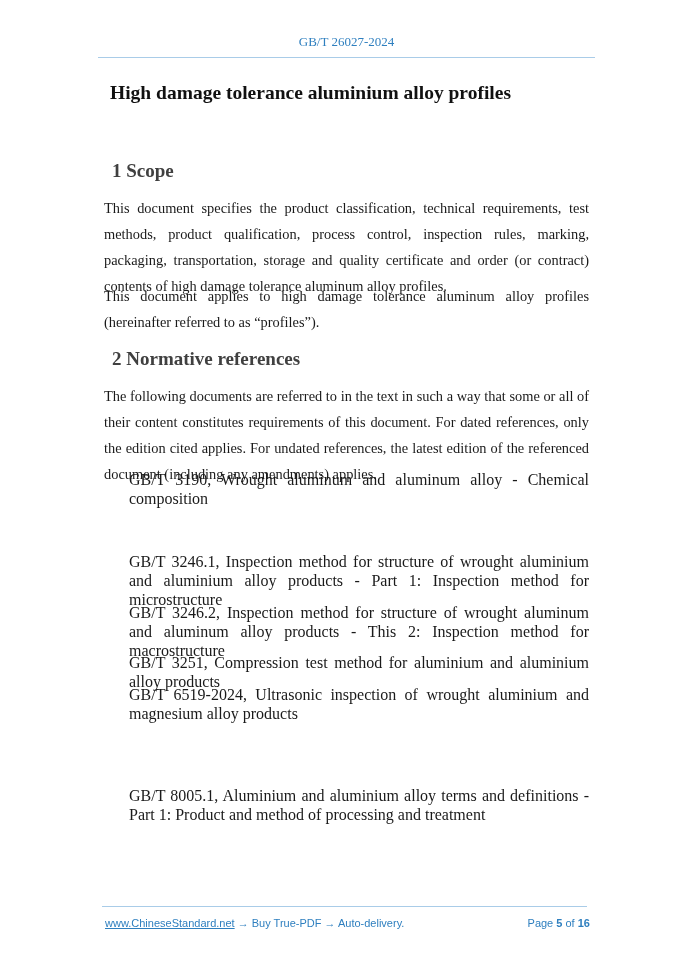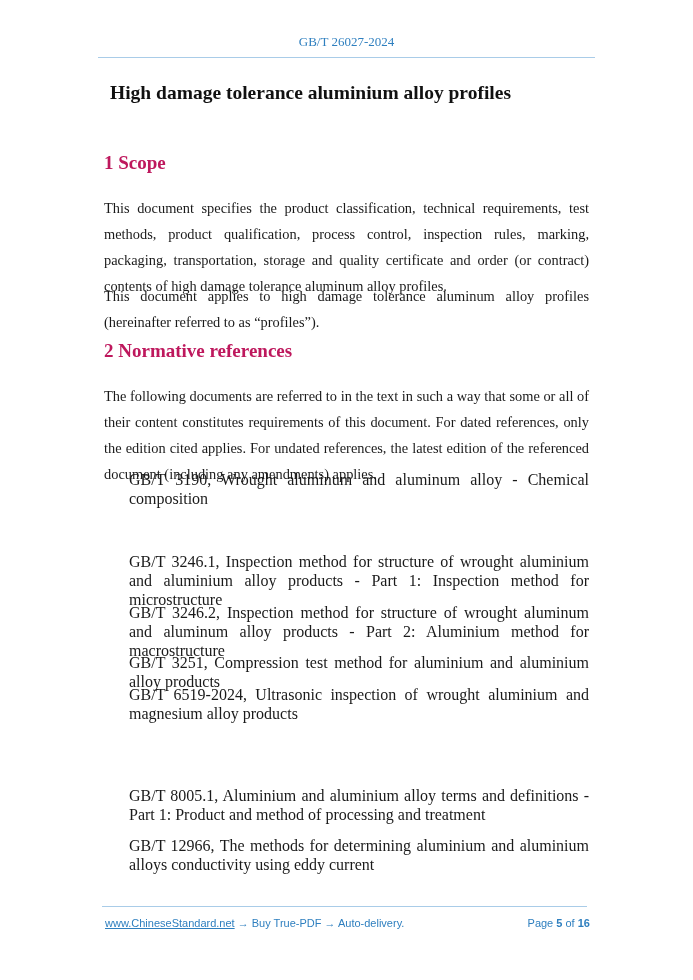--- a/index.html
+++ b/index.html
@@ -1,21 +1,21 @@
 <!DOCTYPE html>
 <html><head>
 <meta charset="utf-8">
 <style>
   html, body { margin: 0; padding: 0; background: #ffffff; }
   body { width: 693px; height: 980px; position: relative; overflow: hidden; font-family: "Liberation Serif", "DejaVu Serif", serif; color: #1a1a1a; }
   .page { position: absolute; left: 0; top: 0; width: 693px; height: 980px; background: #ffffff; padding-left: 16px; }
   .running-header { position: absolute; top: 34px; left: 0; width: 693px; text-align: center; font-size: 13px; color: #2e7fbf; }
   .header-rule { position: absolute; top: 57px; left: 98px; width: 497px; height: 0; border-top: 1px solid #a9cce8; }
   .doc-title { position: absolute; top: 82px; left: 0; width: 621px; text-align: center; font-weight: bold; font-size: 19.5px; color: #111; }
-  h2.section { position: absolute; left: 104px; margin: 0; font-size: 19px; font-weight: bold; color: #be185d; text-align: center; }
+  h2.section { position: absolute; left: 104px; margin: 8px; font-size: 19px; font-weight: bold; color: #404040; text-align: center; }
   .para { position: absolute; left: 104px; width: 485px; font-size: 14.4px; line-height: 26px; text-align: justify; margin: 0; }
   .ref { position: absolute; left: 129px; width: 460px; font-size: 16px; line-height: 19px; text-align: justify; margin: 0; }
   .footer-rule { position: absolute; top: 906px; left: 102px; width: 485px; height: 0; border-top: 1px solid #a9cce8; }
   .footer { position: absolute; top: 917px; left: 105px; width: 485px; font-family: "Liberation Sans", "DejaVu Sans", sans-serif; font-size: 11px; color: #2e7fbf; }
   .footer a { color: #2e7fbf; text-decoration: underline; }
   .footer .page-no { position: absolute; right: 0; top: 0; }
   .footer .page-no b { font-weight: bold; }
 </style>
 </head>
 <body>
@@ -29,25 +29,24 @@
 
   <h2 class="section" style="top:152px;">1 Scope</h2>
   <p class="para" style="top:195px;">This document specifies the product classification, technical requirements, test methods, product qualification, process control, inspection rules, marking, packaging, transportation, storage and quality certificate and order (or contract) contents of high damage tolerance aluminum alloy profiles.</p>
   <p class="para" style="top:283px;">This document applies to high damage tolerance aluminum alloy profiles (hereinafter referred to as “profiles”).</p>
 
   <h2 class="section" style="top:340px;">2 Normative references</h2>
   <p class="para" style="top:383px;">The following documents are referred to in the text in such a way that some or all of their content constitutes requirements of this document. For dated references, only the edition cited applies. For undated references, the latest edition of the referenced document (including any amendments) applies.</p>
 
   <p class="ref" style="top:470px;">GB/T 3190, Wrought aluminum and aluminum alloy - Chemical composition</p>
   <p class="ref" style="top:552px;">GB/T 3246.1, Inspection method for structure of wrought aluminium and aluminium alloy products - Part 1: Inspection method for microstructure</p>
-  <p class="ref" style="top:603px;">GB/T 3246.2, Inspection method for structure of wrought aluminum and aluminum alloy products - Part 2: Aluminium method for macrostructure</p>
+  <p class="ref" style="top:603px;">GB/T 3246.2, Inspection method for structure of wrought aluminum and aluminum alloy products - This 2: Inspection method for macrostructure</p>
   <p class="ref" style="top:653px;">GB/T 3251, Compression test method for aluminium and aluminium alloy products</p>
   <p class="ref" style="top:685px;">GB/T 6519-2024, Ultrasonic inspection of wrought aluminium and magnesium alloy products</p>
   <p class="ref" style="top:786px;">GB/T 8005.1, Aluminium and aluminium alloy terms and definitions - Part 1: Product and method of processing and treatment</p>
-  <p class="ref" style="top:836px;">GB/T 12966, The methods for determining aluminium and aluminium alloys conductivity using eddy current</p>
 
   <div class="footer-rule"></div>
   <div class="footer">
     <a>www.ChineseStandard.net</a><span> → Buy True-PDF → Auto-delivery.</span>
     <span class="page-no">
       <span>Page</span>
       <b>5</b>
       <span>of</span>
       <b>16</b>
     </span>

